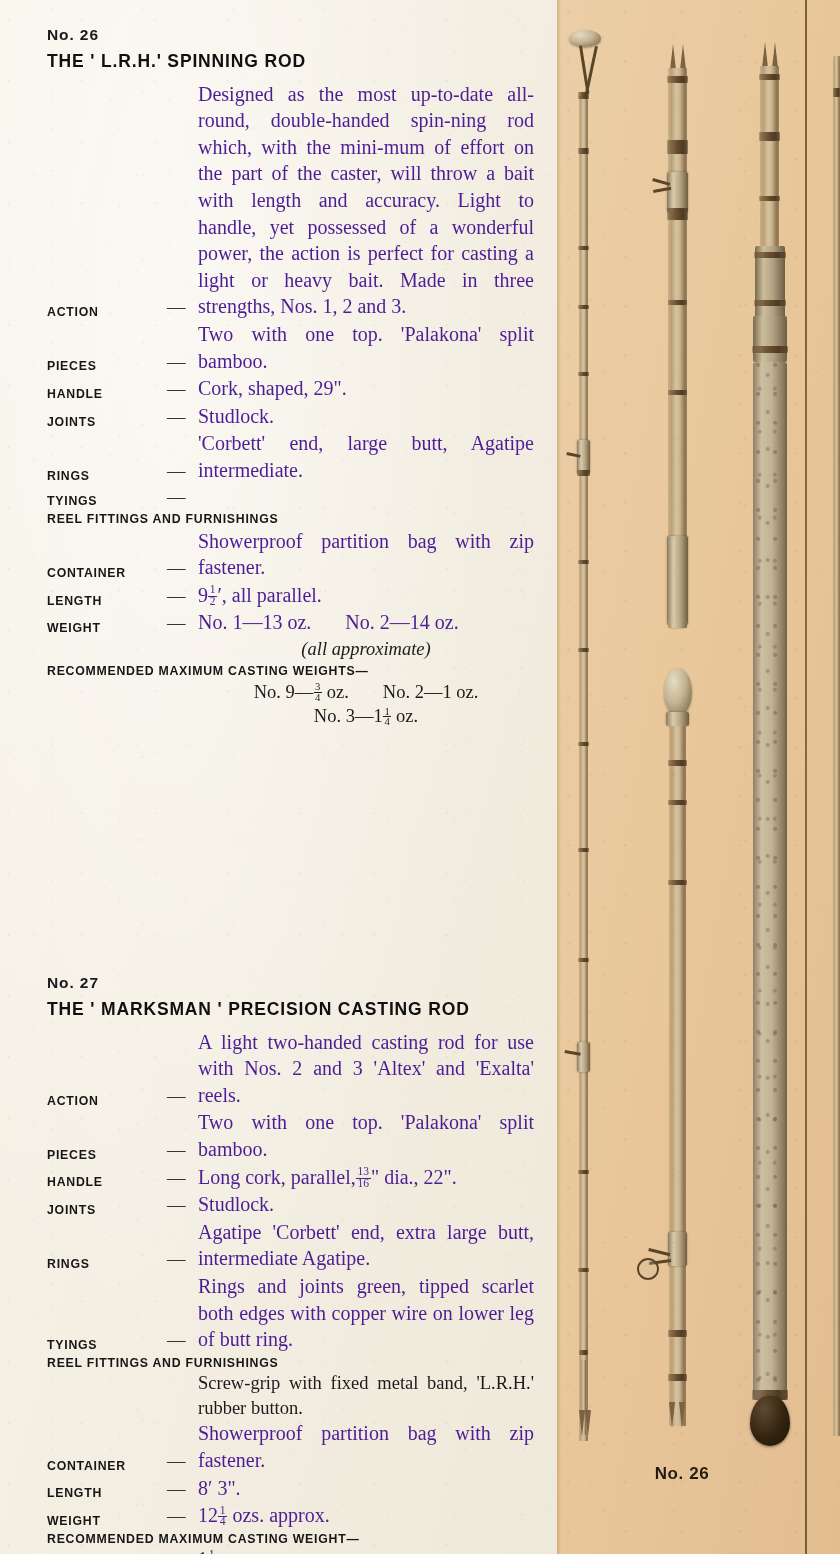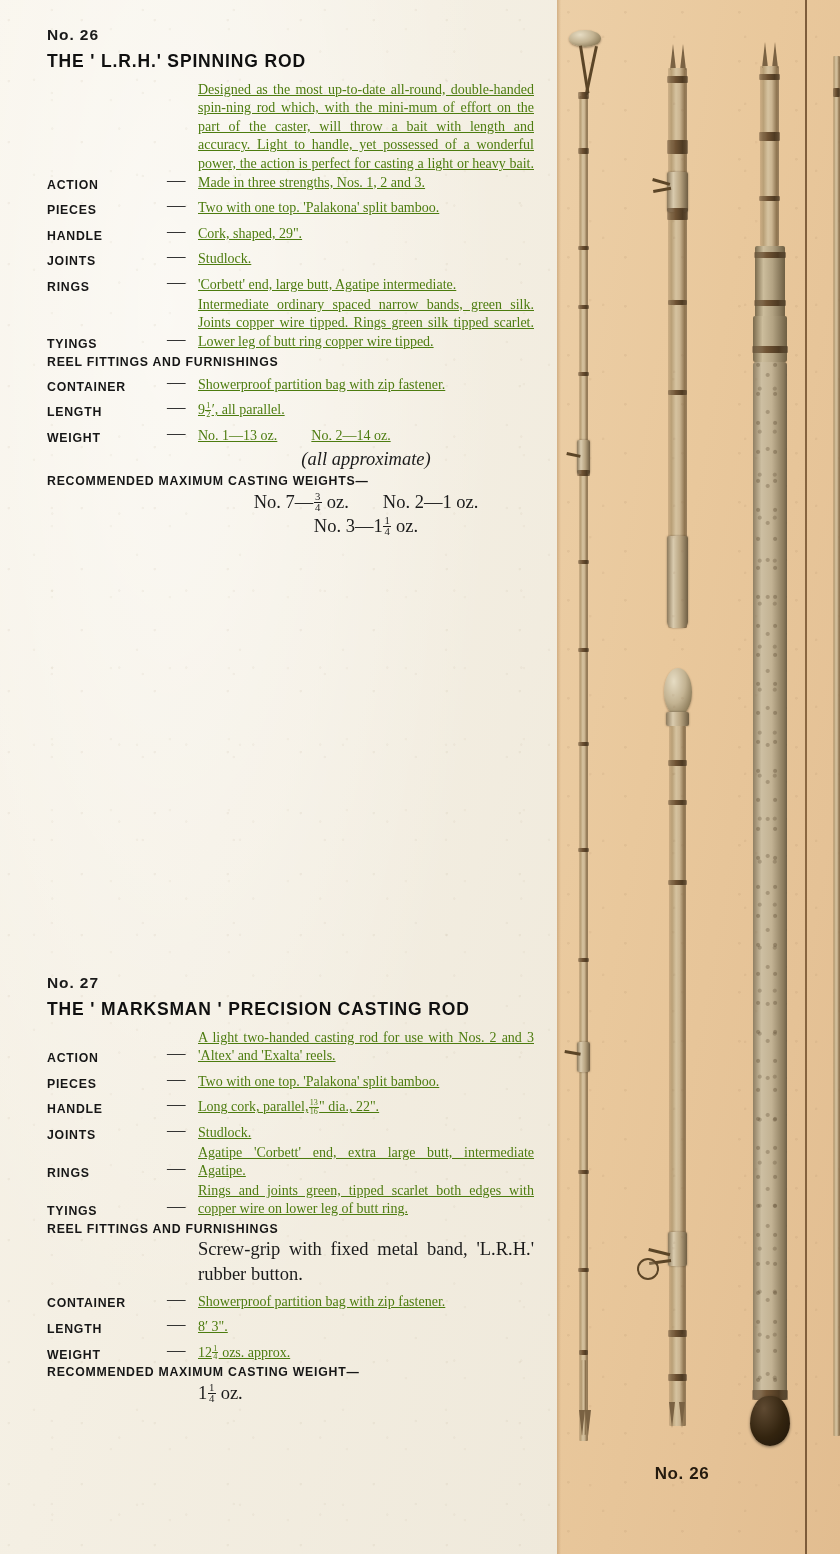--- a/index.html
+++ b/index.html
@@ -206,27 +206,26 @@
   .spec-dash {
     width: 31px;
     flex: 0 0 31px;
     font-size: 18.5px;
     color: #2a2a2a;
     line-height: 1.33;
   }
   .spec-value {
     flex: 1 1 auto;
     font-family: "Liberation Serif", serif;
-    font-size: 14px;
+    font-size: 20px;
     line-height: 1.33;
-    color: #4d7c0f;
+    color: #4c1d95;
     text-align: justify;
     text-justify: inter-word;
     hyphens: manual;
-    text-decoration: underline;
   }
   .spec-value.nojust { text-align: left; }
 
   .full-head {
     font-family: "Liberation Sans", sans-serif;
     font-weight: bold;
     font-size: 12.3px;
     letter-spacing: .75px;
     color: #161616;
     margin-top: 3px;
@@ -303,21 +302,20 @@
 
       <div class="spec-row">
         <div class="spec-label">RINGS</div>
         <div class="spec-dash">—</div>
         <div class="spec-value">'Corbett' end, large butt, Agatipe intermediate.</div>
       </div>
 
       <div class="spec-row">
         <div class="spec-label">TYINGS</div>
         <div class="spec-dash">—</div>
-        <div class="spec-value">Intermediate ordinary spaced narrow bands, green silk. Joints copper wire tipped. Rings green silk tipped scarlet. Lower leg of butt ring copper wire tipped.</div>
       </div>
 
       <div class="full-head">REEL FITTINGS AND FURNISHINGS</div>
 
       <div class="spec-row">
         <div class="spec-label">CONTAINER</div>
         <div class="spec-dash">—</div>
         <div class="spec-value">Showerproof partition bag with zip fastener.</div>
       </div>
 
@@ -330,21 +328,21 @@
       <div class="spec-row">
         <div class="spec-label">WEIGHT</div>
         <div class="spec-dash">—</div>
         <div class="spec-value nojust"><span>No. 1—13 oz.</span><span class="gap-wide"></span><span>No. 2—14 oz.</span></div>
       </div>
 
       <div class="centered-line ital">(all approximate)</div>
 
       <div class="full-head">RECOMMENDED MAXIMUM CASTING WEIGHTS—</div>
 
-      <div class="centered-line"><span>No. 7—</span><span class="frac"><span class="num">3</span><span class="den">4</span></span><span> oz.</span><span class="gap-wide"></span><span>No. 2—1 oz.</span></div>
+      <div class="centered-line"><span>No. 9—</span><span class="frac"><span class="num">3</span><span class="den">4</span></span><span> oz.</span><span class="gap-wide"></span><span>No. 2—1 oz.</span></div>
 
       <div class="centered-line"><span>No. 3—1</span><span class="frac"><span class="num">1</span><span class="den">4</span></span><span> oz.</span></div>
     </div>
 
     <div class="entry" style="top:974px;">
 
       <div class="entry-number">No. 27</div>
       <div class="entry-title">THE ' MARKSMAN ' PRECISION CASTING ROD</div>
 
       <div class="spec-row" style="margin-top:6px;">

